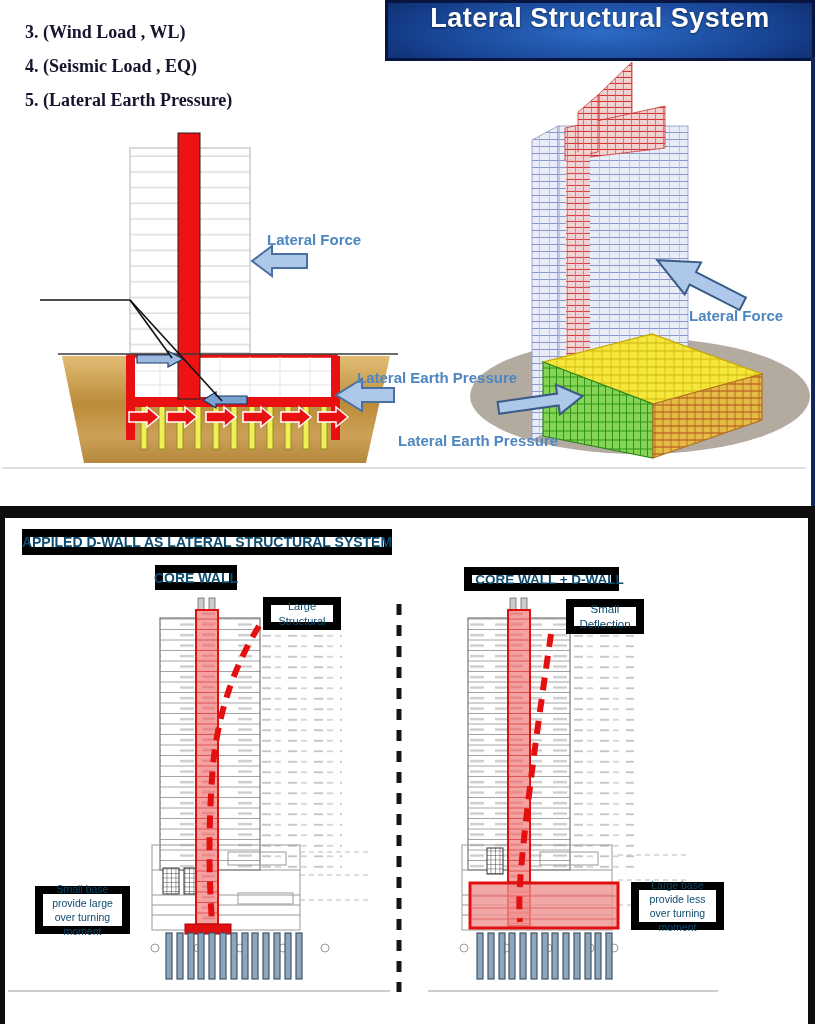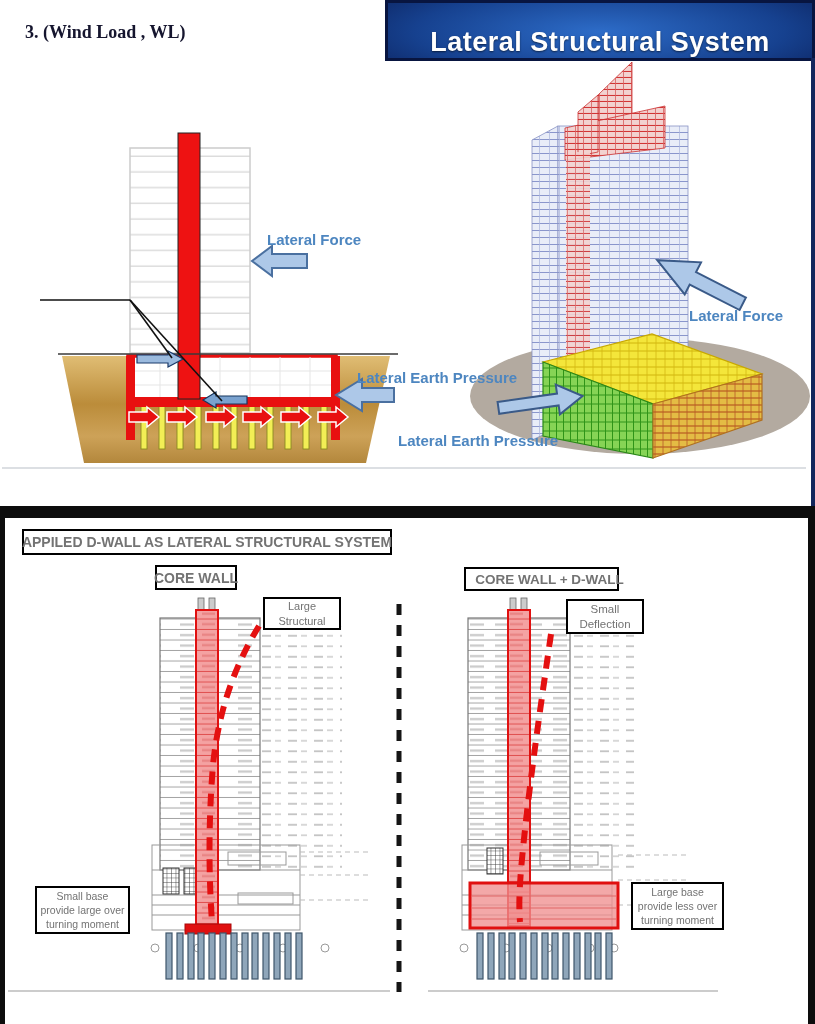--- a/index.html
+++ b/index.html
@@ -3,37 +3,37 @@
 <meta charset="utf-8">
 <style>
   html,body{margin:0;padding:0;background:#888;}
   .page{position:relative;width:815px;height:1024px;background:#ffffff;overflow:hidden;
         font-family:"Liberation Sans",sans-serif;margin:0 auto;}
   svg{position:absolute;left:0;top:0;}
   
   .title-banner{position:absolute;left:385px;top:0;width:430px;height:61px;box-sizing:border-box;
     border:3px solid #081540;
     background:radial-gradient(ellipse 75% 130% at 50% 52%, #2d6cc8 0%, #16418f 58%, #091a50 100%);
-    display:flex;align-items:flex-end;justify-content:center;}
+    display:flex;align-items:flex-start;justify-content:center;}
   .title-banner span{color:#fff;font-weight:700;font-size:27px;letter-spacing:.5px;
     text-shadow:0 1px 2px rgba(0,0,0,.55);white-space:nowrap;}
   .load-list{position:absolute;left:25px;top:22px;font-family:"Liberation Serif",serif;
     font-weight:700;font-size:18px;color:#15152e;}
   .load-list div{margin-bottom:13px;white-space:nowrap;}
   .lbl{position:absolute;font-weight:700;font-size:15px;line-height:1.45;z-index:5;}
   .lbl.blue{color:#4d86c0;white-space:nowrap;}
   .lbl.red{color:#d03434;white-space:normal;}
   
   .black-divider{position:absolute;left:0;top:506px;width:815px;height:12px;background:#0d0d0d;z-index:6;}
   .frame-left{position:absolute;left:0;top:518px;width:5px;height:506px;background:#0d0d0d;z-index:6;}
   .frame-right{position:absolute;left:808px;top:518px;width:7px;height:506px;background:#0d0d0d;z-index:6;}
   .frame-right-top{position:absolute;left:811px;top:58px;width:4px;height:448px;background:#13265c;z-index:6;}
   
-  .box{position:absolute;box-sizing:border-box;border:2px solid #000000;background:#fff;
-    display:flex;align-items:center;justify-content:center;text-align:center;z-index:7;color:#737373;}
+  .box{position:absolute;box-sizing:border-box;border:8px solid #000000;background:#fff;
+    display:flex;align-items:center;justify-content:center;text-align:center;z-index:7;color:#0c4a6e;}
   .box.bold{font-weight:700;}
   .hdr-box{left:22px;top:529px;width:370px;height:26px;font-size:14px;white-space:nowrap;}
   .cw-box{left:155px;top:565px;width:82px;height:25px;font-size:14px;white-space:nowrap;}
   .cwdw-box{left:464px;top:567px;width:155px;height:24px;font-size:13.5px;white-space:nowrap;padding-left:16px;}
   .ldef-box{left:263px;top:597px;width:78px;height:33px;font-size:11px;line-height:1.3;}
   .sdef-box{left:566px;top:599px;width:78px;height:35px;font-size:11.5px;line-height:1.3;}
   .sbase-box{left:35px;top:886px;width:95px;height:48px;font-size:10.5px;line-height:1.35;padding:2px;}
   .lbase-box{left:631px;top:882px;width:93px;height:48px;font-size:10.5px;line-height:1.35;padding:2px;}
 </style>
 </head>
@@ -175,20 +175,22 @@
 
     <line x1="2" y1="468" x2="806" y2="468" stroke="#d0d4da" stroke-width="1.5"></line>
   </svg>
 
   <div class="title-banner">
     <span>Lateral Structural System</span>
   </div>
 
   <div class="load-list">
     <div>3. (Wind Load , WL)</div>
+    <div>4. (Seismic Load , EQ)</div>
+    <div>5. (Lateral Earth Pressure)</div>
   </div>
 
   <div class="lbl blue" style="left:267px;top:229px;">Lateral Force</div>
   <div class="lbl blue" style="left:357px;top:367px;">Lateral Earth Pressure</div>
   <div class="lbl blue" style="left:398px;top:430px;">Lateral Earth Pressure</div>
   <div class="lbl blue" style="left:689px;top:305px;">Lateral Force</div>
 
   <div class="black-divider"></div>
   <div class="frame-left"></div>
   <div class="frame-right"></div>

